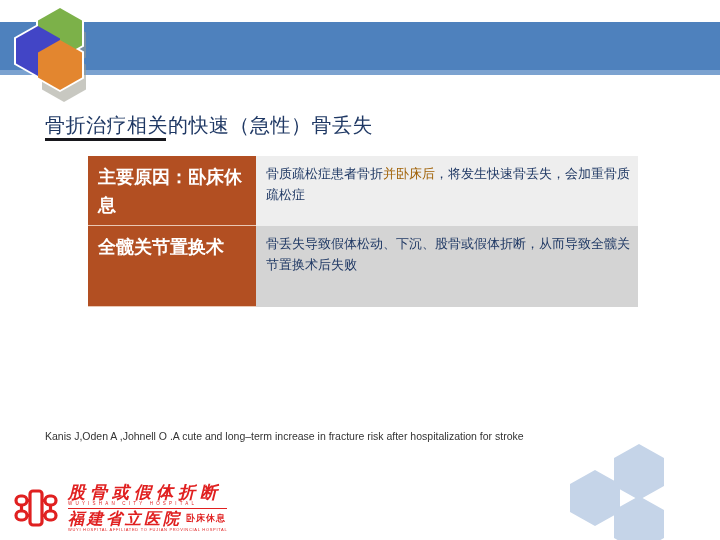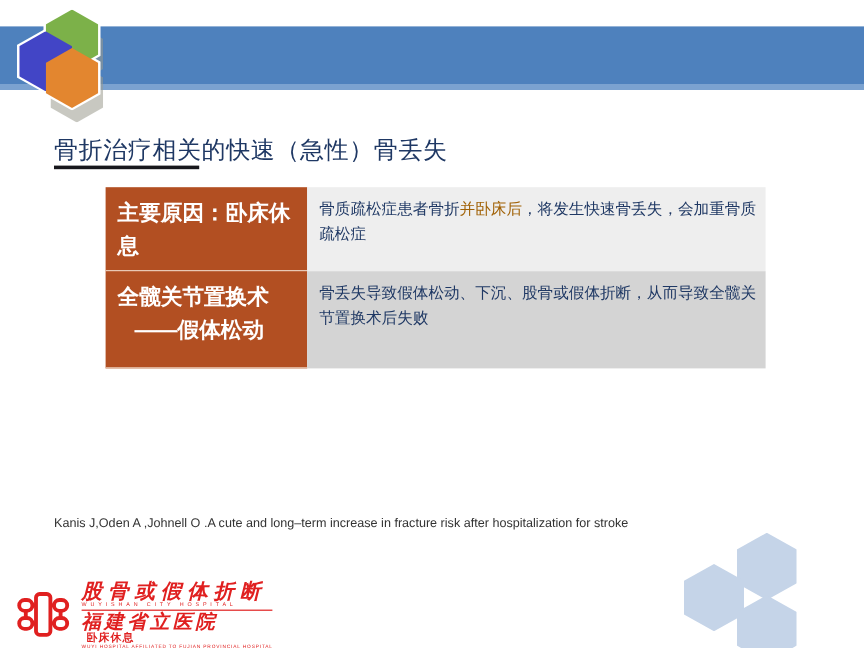--- a/index.html
+++ b/index.html
@@ -174,23 +174,22 @@
   .logo-en1 {
     font-size: 4.5px;
     color: #e02020;
     letter-spacing: 3.2px;
     border-bottom: .6px solid #e02020;
     padding-bottom: 1px;
     margin-top: 1px;
   }
   .logo-row2 {
     display: flex;
-    align-items: flex-start;
+    align-items: center;
     margin-top: 2px;
-    flex-direction: column;
   }
   .logo-cn2 {
     font-family: "Liberation Serif", "DejaVu Serif", serif;
     font-size: 16px;
     font-weight: bold;
     font-style: italic;
     color: #e02020;
     letter-spacing: 3px;
   }
   .logo-cn3 {
@@ -235,21 +234,20 @@
       <span>主要原因：卧床休息</span>
     </div>
     <div class="cell-body">
       <span>骨质疏松症患者骨折</span><span class="hl-red">并卧床后</span><span>，将发生快速骨丢失，会加重骨质疏松症</span>
     </div>
   </div>
 
   <div class="row row-2">
     <div class="cell-label">
       <span>全髋关节置换术</span>
-      <span class="sub">——假体松动</span>
     </div>
     <div class="cell-body">
       <span>骨丢失导致假体松动、下沉、股骨或假体折断，从而导致全髋关节置换术后失败</span>
     </div>
   </div>
 
 
 </div>
 
 <div class="refs">

